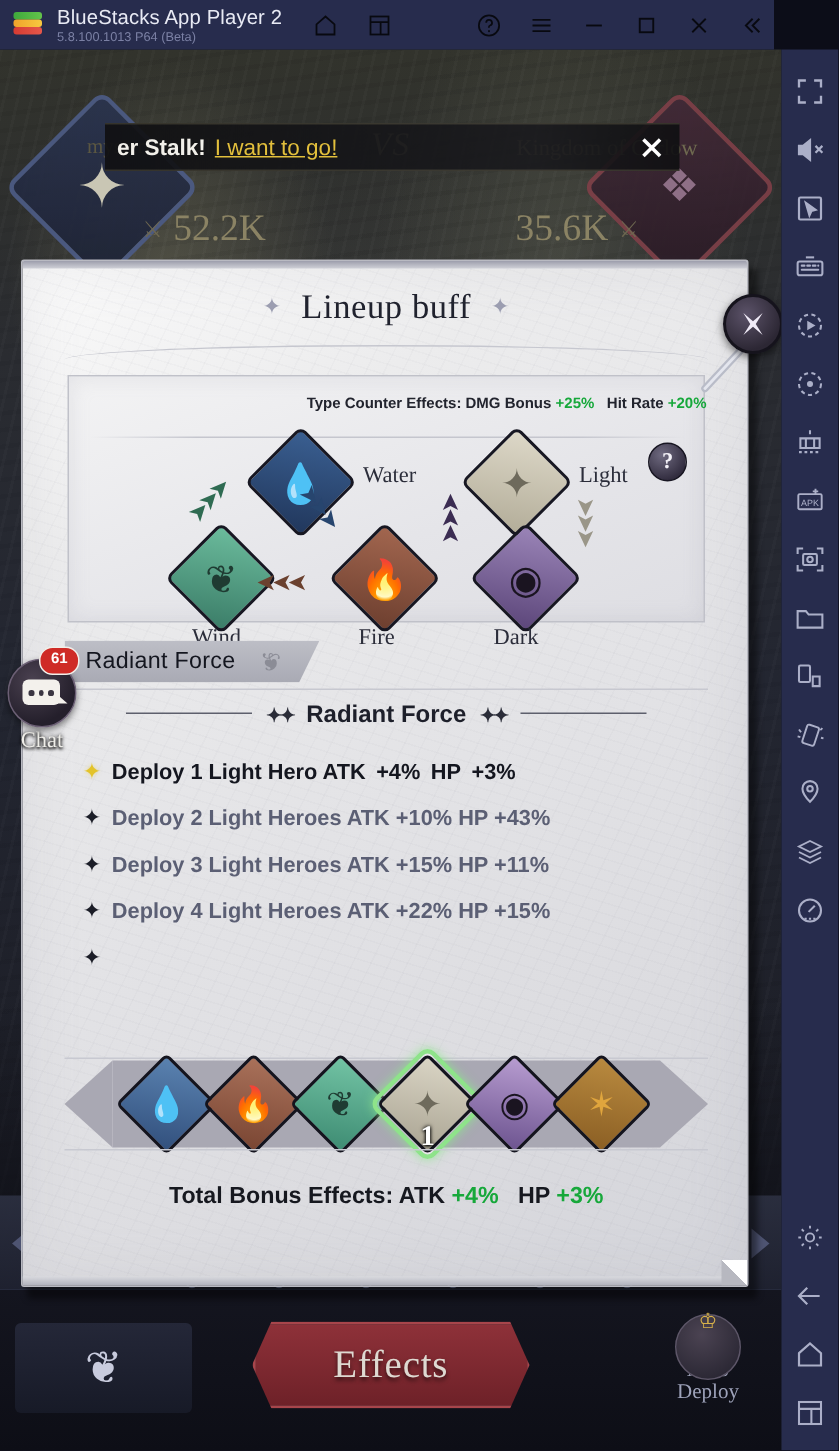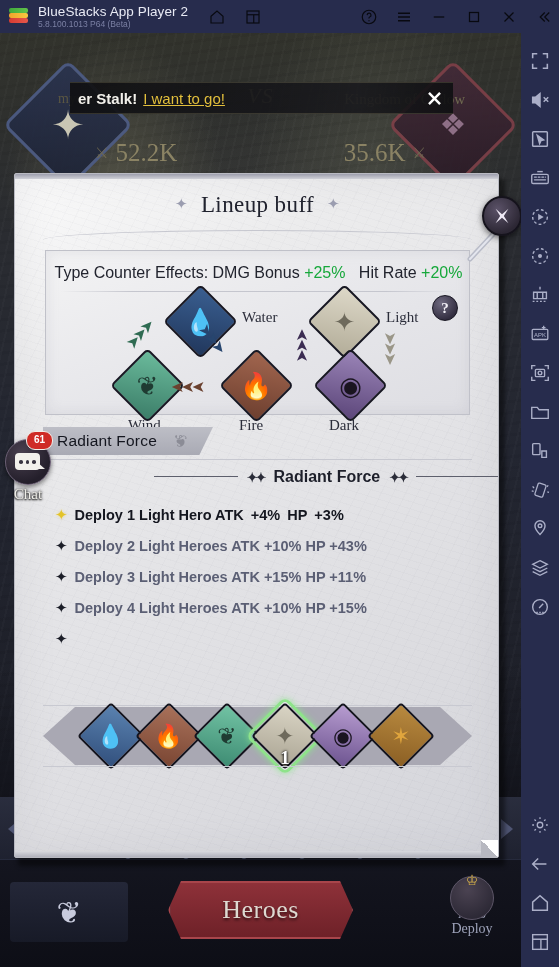--- a/index.html
+++ b/index.html
@@ -11,21 +11,21 @@
   }
   #app {
     position: relative;
     width: 559px; height: 967px;
     overflow: hidden;
   }
 
   
   .titlebar {
     position: absolute; top: 0; left: 0;
-    width: 559px; height: 33px;
+    width: 516px; height: 33px;
     background: #272c4d;
     display: flex; align-items: center;
     z-index: 90;
   }
   .bs-logo {
     margin-left: 9px; width: 19px; height: 17px;
     position: relative;
   }
   .bs-logo i {
     position: absolute; left: 0; display: block;
@@ -256,22 +256,22 @@
 
   
   .counter-card{
     position:absolute; left:30px; top:76px;
     width:425px; height:165px;
     background:linear-gradient(160deg,#f3f3f4,#e5e5e9 60%,#dedee3);
     border:1px solid #c0c1c9;
     box-shadow:inset 0 0 14px rgba(145,145,160,.18);
   }
   .counter-line{
-    position:absolute; top:13px; left:0; width:425px; text-align:center;
-    font-size:16px; color:#22242e; font-weight:normal; white-space:nowrap;
+    position:absolute; top:13px; left:0; width:425px; text-align:right;
+    font-size:10px; color:#22242e; font-weight:bold; white-space:nowrap;
   }
   .counter-line .g{ color:#17a83b; }
   .counter-sep{
     position:absolute; top:40px; left:14px; width:397px; height:1px;
     background:linear-gradient(90deg,transparent,#c5c6ce 18%,#c5c6ce 82%,transparent);
   }
   .help-btn{
     position:absolute; right:11px; top:44px;
     width:26px;height:26px;border-radius:50%;
     background:radial-gradient(circle at 35% 30%, #6f6a80, #312c3e 75%);
@@ -321,21 +321,21 @@
     font-size:17px; color:#8b8c96; transform:scaleX(-1);
   }
   .rf-tab-rule{
     position:absolute; left:28px; top:285px; width:429px; height:1px;
     background:#c7c8d0;
   }
 
   
   .rf-head{
     position:absolute; top:294px; left:0; width:485px;
-    text-align:right; font-size:16px; font-weight:bold; color:#1d1f2a;
+    text-align:center; font-size:16px; font-weight:bold; color:#1d1f2a;
   }
   .rf-head .ornament{ color:#2a2c38; font-size:13px; margin:0 9px; letter-spacing:-2px; }
   .rf-head .bar{ display:inline-block; width:84px; height:1px; background:#5d5f6c; vertical-align:5px; }
 
   
   .buffs{ position:absolute; left:40px; top:325px; width:415px; }
   .buff-row{
     height:31px; display:flex; align-items:center; gap:7px;
     font-size:14.5px; white-space:nowrap;
   }
@@ -616,21 +616,21 @@
         <div class="d"></div>
           <div class="g">◉</div>
       </div>
     </div>
 
     <div class="bottom-bar">
       <div class="formation-btn">
         <span>❦</span>
       </div>
       <div class="battle-btn">
-        <span>Heroes</span>
+        <span>Effects</span>
       </div>
       <div class="auto-deploy">
         <div class="av">
           <span class="crown">♔</span>
         </div>
         <div class="lbl">
           <div>Auto</div>
           <div>Deploy</div>
         </div>
       </div>
@@ -741,21 +741,21 @@
           <div class="buff-row dim">
             <span class="dmd">✦</span>
             <span class="txt">Deploy 2 Light Heroes ATK +10%  HP +43%</span>
           </div>
           <div class="buff-row dim">
             <span class="dmd">✦</span>
             <span class="txt">Deploy 3 Light Heroes ATK +15%  HP +11%</span>
           </div>
           <div class="buff-row dim">
             <span class="dmd">✦</span>
-            <span class="txt">Deploy 4 Light Heroes ATK +10%  HP +15%</span>
+            <span class="txt">Deploy 4 Light Heroes ATK +22%  HP +15%</span>
           </div>
           <div class="buff-row dim">
             <span class="dmd">✦</span>
           </div>
         </div>
 
         <div class="picker-rule-top"></div>
         <div class="picker">
           <div class="picker-bg"></div>
           <div class="pk p-water" style="left:44px">
@@ -780,20 +780,27 @@
             <div class="dia"></div>
               <div class="glyph" style="color:#1a1420">◉</div>
           </div>
           <div class="pk p-earth" style="left:334px">
             <div class="dia"></div>
               <div class="glyph" style="color:#e0a53d">✶</div>
           </div>
         </div>
         <div class="picker-rule-bot"></div>
 
+        <div class="total-line">
+          <span>Total Bonus Effects: ATK</span>
+          <span class="g">+4%</span>
+          &nbsp;
+          <span>HP</span>
+          <span class="g">+3%</span>
+        </div>
       </div>
 
       <div class="dlg-close">
         <span class="xg">
           <svg viewBox="0 0 24 24" fill="currentColor">
               <path d="M5 4 12 10 19 4 14 12 19 20 12 14 5 20 10 12z"></path>
             </svg>
         </span>
       </div>
     </div>

